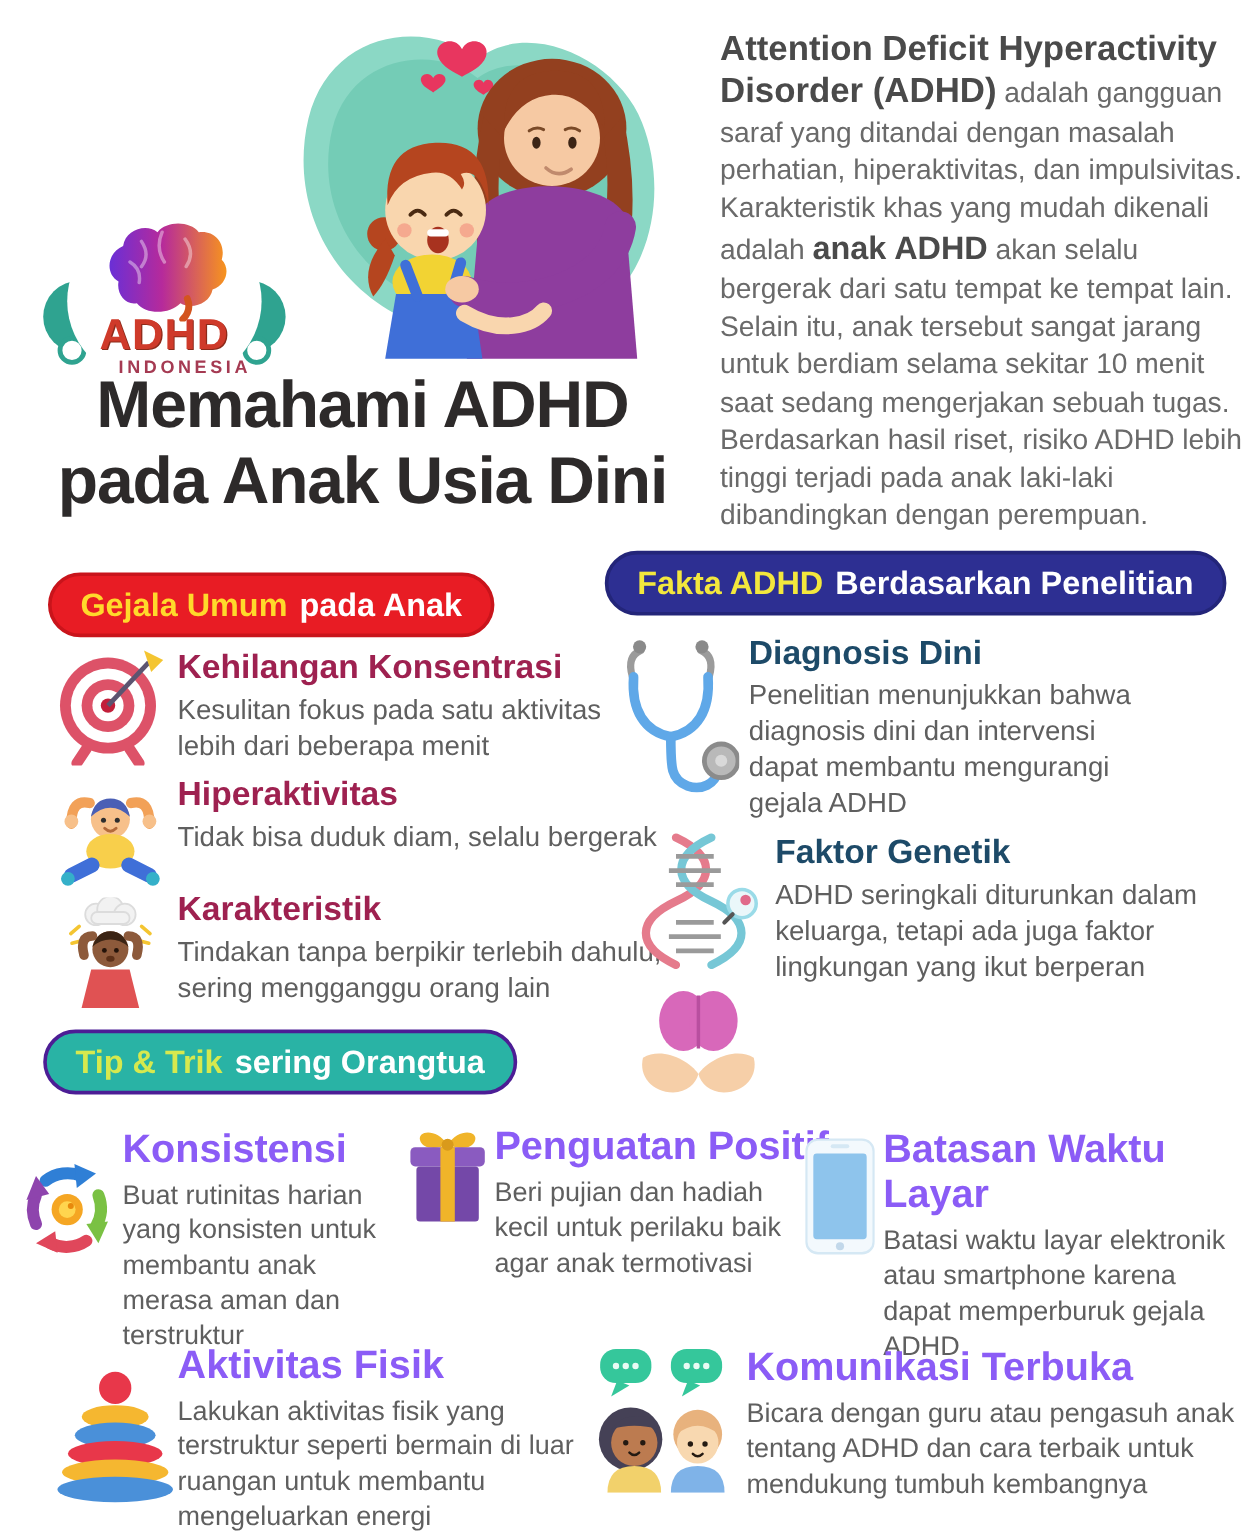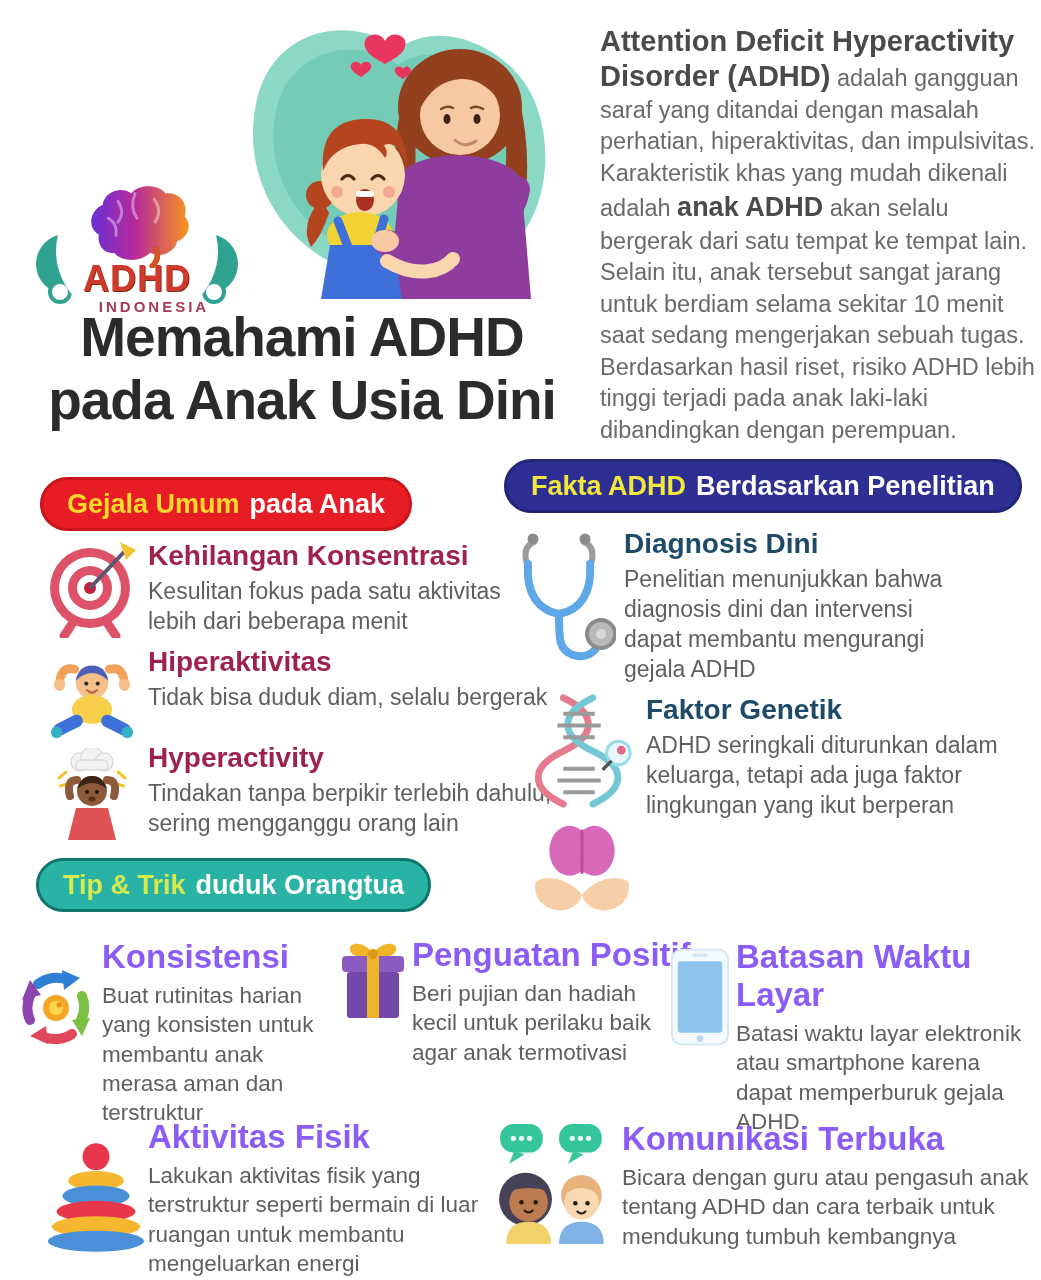--- a/index.html
+++ b/index.html
@@ -31,21 +31,21 @@
   .main-title{position:absolute;left:28px;top:306px;width:548px;margin:0;text-align:center;
               font-size:55px;line-height:1.14;font-weight:800;color:#2d2a2a;letter-spacing:-1px;}
 
   
   .badge{position:absolute;display:inline-flex;align-items:center;gap:10px;height:54px;padding:0 24px;
          border-radius:999px;font-weight:800;font-size:27px;color:#fff;white-space:nowrap;box-sizing:border-box;}
   .badge-red{left:40px;top:477px;background:#e81c24;border:3px solid #c9141b;}
   .badge-red .hl{color:#ffd92b;}
   .badge-blue{left:504px;top:459px;background:#2d2f92;border:3px solid #232579;}
   .badge-blue .hl{color:#f3e73d;}
-  .badge-teal{left:36px;top:858px;background:#29b3a5;border:3px solid #0f766e;}
+  .badge-teal{left:36px;top:858px;background:#29b3a5;border:3px solid #4c1d95;}
   .badge-teal .hl{color:#d6e94e;}
 
   
   .item{position:absolute;display:flex;align-items:flex-start;}
   .item .icon{flex:none;display:flex;justify-content:center;}
   .item h3{margin:0 0 5px;font-weight:800;}
   .item p{margin:0;color:#5f5f5f;line-height:1.3;}
 
   .sym h3{font-size:28px;color:#9e2150;}
   .sym p{font-size:23px;}
@@ -202,21 +202,21 @@
         <path d="M68,48 Q72,32 61,32" stroke="#8d5a3b" stroke-width="8" fill="none" stroke-linecap="round"></path>
         <circle cx="46" cy="43" r="15" fill="#8d5a3b"></circle>
         <path d="M31,41 q4,-13 15,-13 q11,0 15,13 q-7,-6 -15,-6 q-8,0 -15,6z" fill="#3b2414"></path>
         <circle cx="41" cy="44" r="2" fill="#241309"></circle>
           <circle cx="51" cy="44" r="2" fill="#241309"></circle>
         <ellipse cx="46" cy="51" rx="3.5" ry="2.5" fill="#5c3018"></ellipse>
         <path d="M30,60 L62,60 L70,92 L22,92 Z" fill="#e05253"></path>
       </svg>
     </span>
     <div class="txt">
-      <h3>Hyperactivity</h3>
+      <h3>Karakteristik</h3>
       <p>Tindakan tanpa berpikir terlebih dahulu, sering mengganggu orang lain</p>
     </div>
   </div>
 
   <div class="badge badge-blue">
     <span class="hl">Fakta ADHD</span>
     <span>Berdasarkan Penelitian</span>
   </div>
 
   <div class="item fact fact-1">
@@ -262,21 +262,21 @@
         <ellipse cx="69" cy="32" rx="21" ry="26" fill="#d868ba"></ellipse>
         <line x1="56" y1="10" x2="56" y2="56" stroke="#b84f9f" stroke-width="3"></line>
         <path d="M8,64 C4,80 16,94 34,94 C46,94 54,86 56,78 C48,66 24,54 8,64 Z" fill="#f6cfa8"></path>
         <path d="M104,64 C108,80 96,94 78,94 C66,94 58,86 56,78 C64,66 88,54 104,64 Z" fill="#f6cfa8"></path>
       </svg>
     </span>
   </div>
 
   <div class="badge badge-teal">
     <span class="hl">Tip &amp; Trik</span>
-    <span>duduk Orangtua</span>
+    <span>sering Orangtua</span>
   </div>
 
   <div class="item tip tip-1">
     <span class="icon">
       <svg width="88" height="88" viewBox="0 0 88 88">
         <path d="M26,20 A30,30 0 0 1 56,16" stroke="#2f7fd6" stroke-width="10" fill="none" stroke-linecap="round"></path>
         <path d="M50,6 L68,14 L52,26 Z" fill="#2f7fd6"></path>
         <path d="M70,32 A30,30 0 0 1 68,58" stroke="#7ac143" stroke-width="10" fill="none" stroke-linecap="round"></path>
         <path d="M78,54 L70,72 L60,56 Z" fill="#7ac143"></path>
         <path d="M60,70 A30,30 0 0 1 30,72" stroke="#e0475b" stroke-width="10" fill="none" stroke-linecap="round"></path>

